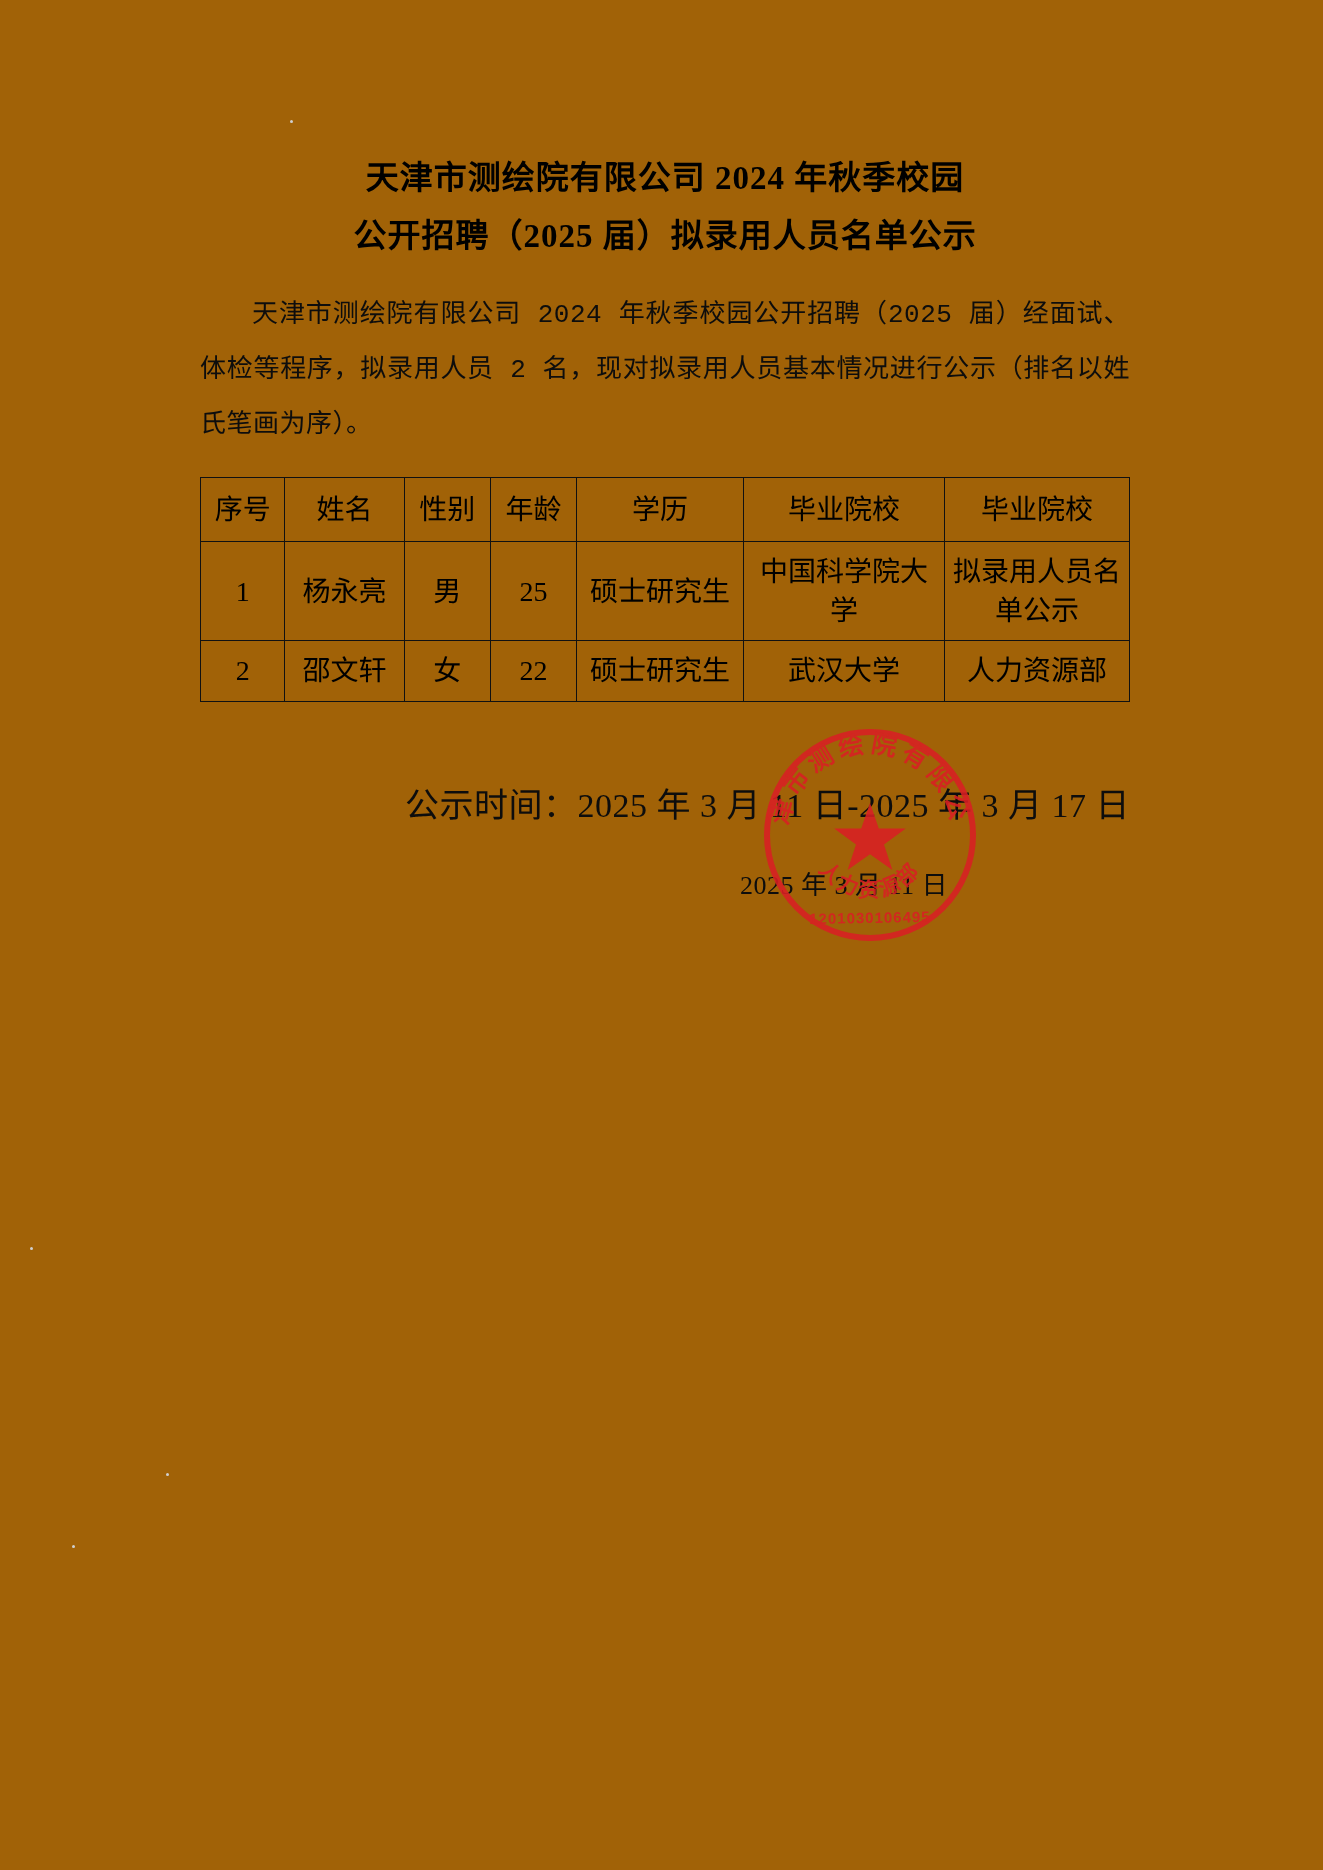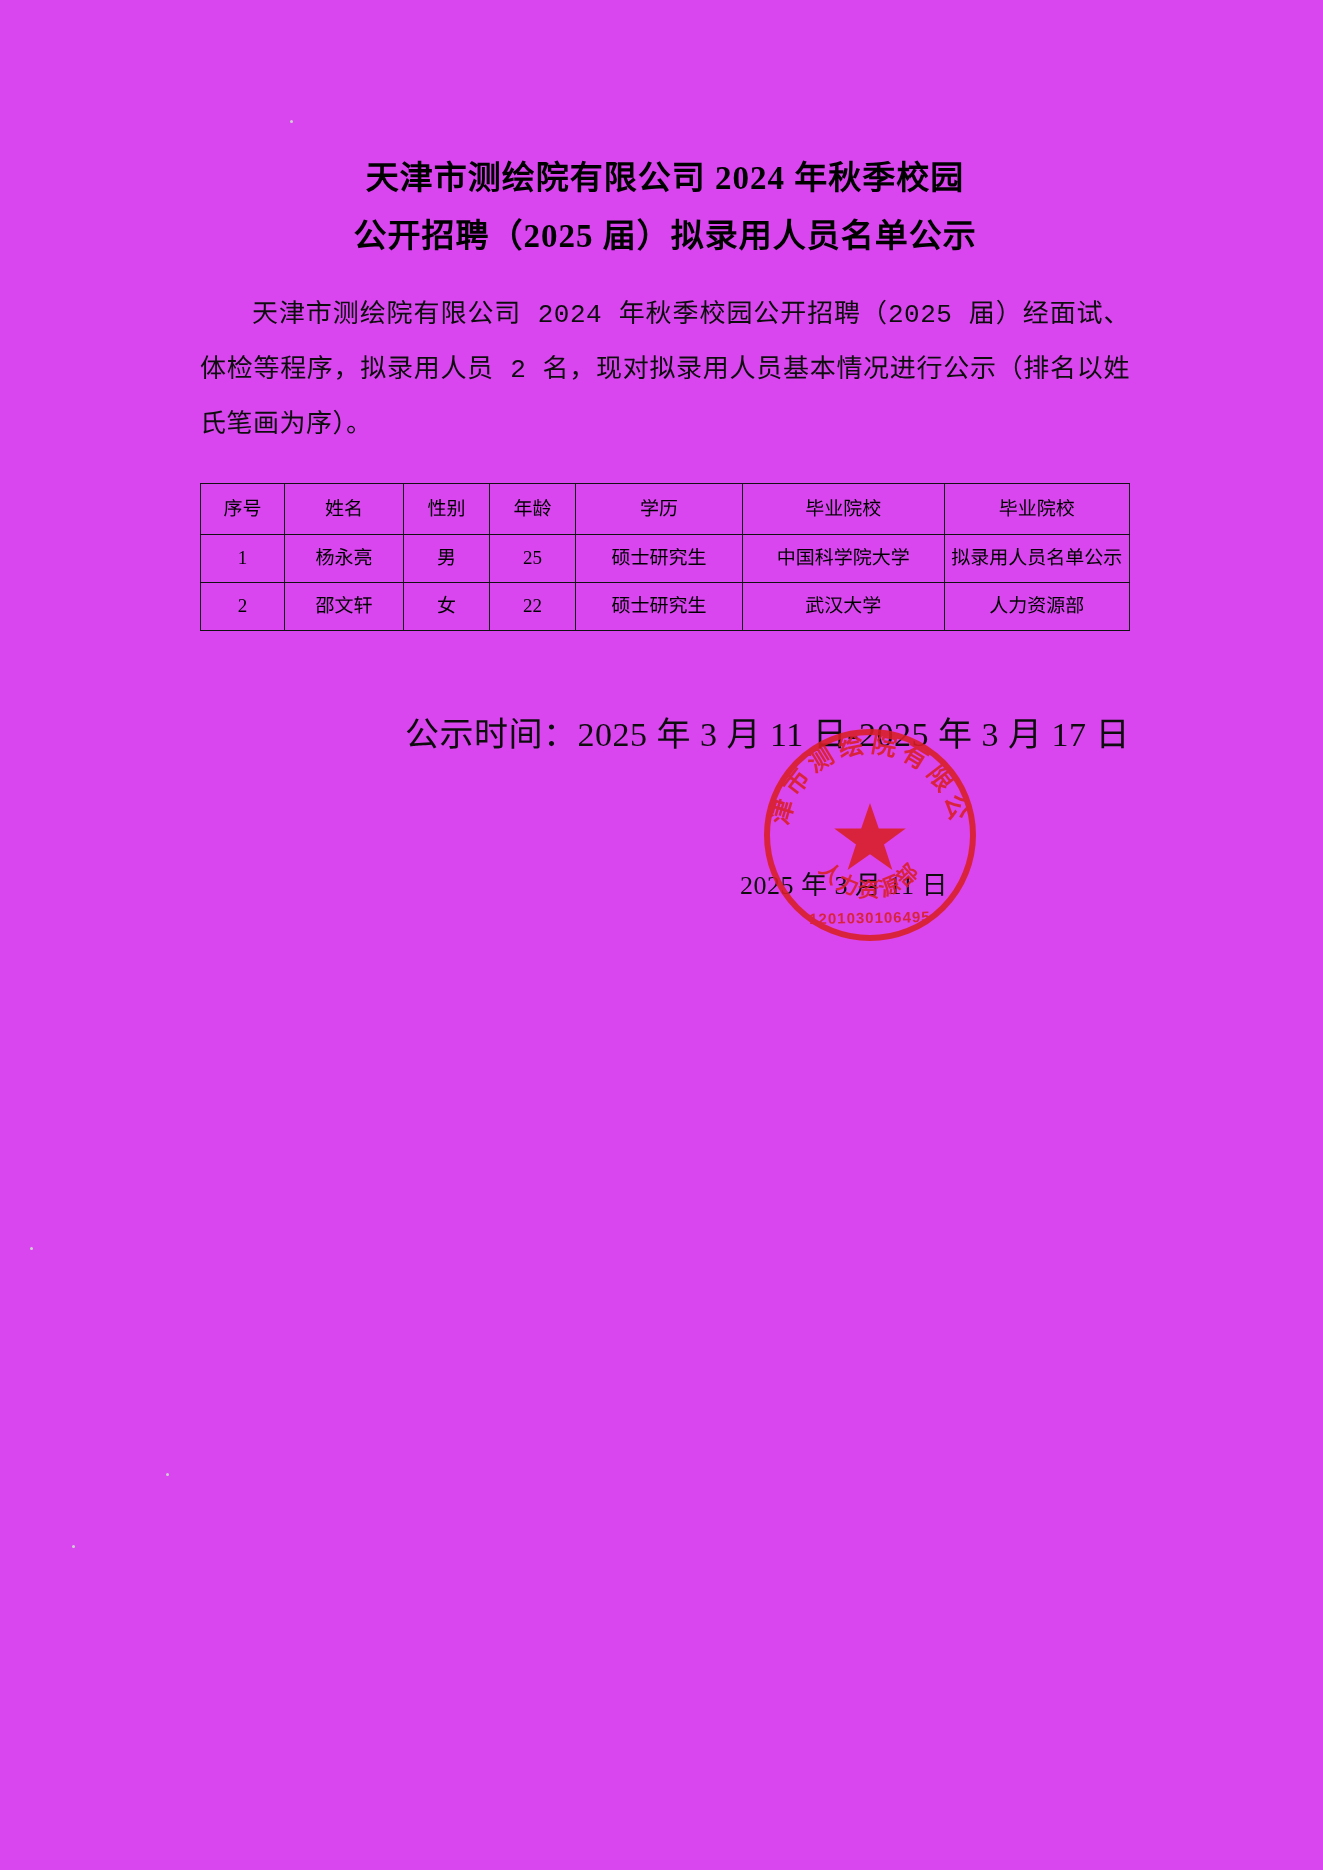--- a/index.html
+++ b/index.html
@@ -12,21 +12,21 @@
     width: 1323px;
     height: 1870px;
     position: relative;
     font-family: "Liberation Serif", "DejaVu Serif", serif;
     color: #1a1a1a;
     overflow: hidden;
   }
   .page {
     position: absolute;
     inset: 0;
-    background: #d946ef;
+    background: #a16207;
   }
   .content {
     position: absolute;
     left: 200px;
     top: 150px;
     width: 930px;
   }
   .title {
     text-align: center;
     font-weight: bold;
@@ -46,24 +46,24 @@
     text-align: justify;
     letter-spacing: 0.5px;
     color: #0d0d0d;
     font-family: Liberation Mono, monospace;
   }
   .body-text .indent {
     display: block;
     text-indent: 2em;
   }
   table.roster {
-    margin-top: 30px;
+    margin-top: 24px;
     border-collapse: collapse;
     width: 100%;
-    font-size: 19px;
+    font-size: 28px;
     color: #000;
   }
   table.roster td, table.roster th {
     border: 1px solid #111;
     text-align: center;
     vertical-align: middle;
     padding: 10px 4px;
     font-weight: normal;
     line-height: 1.4;
   }

